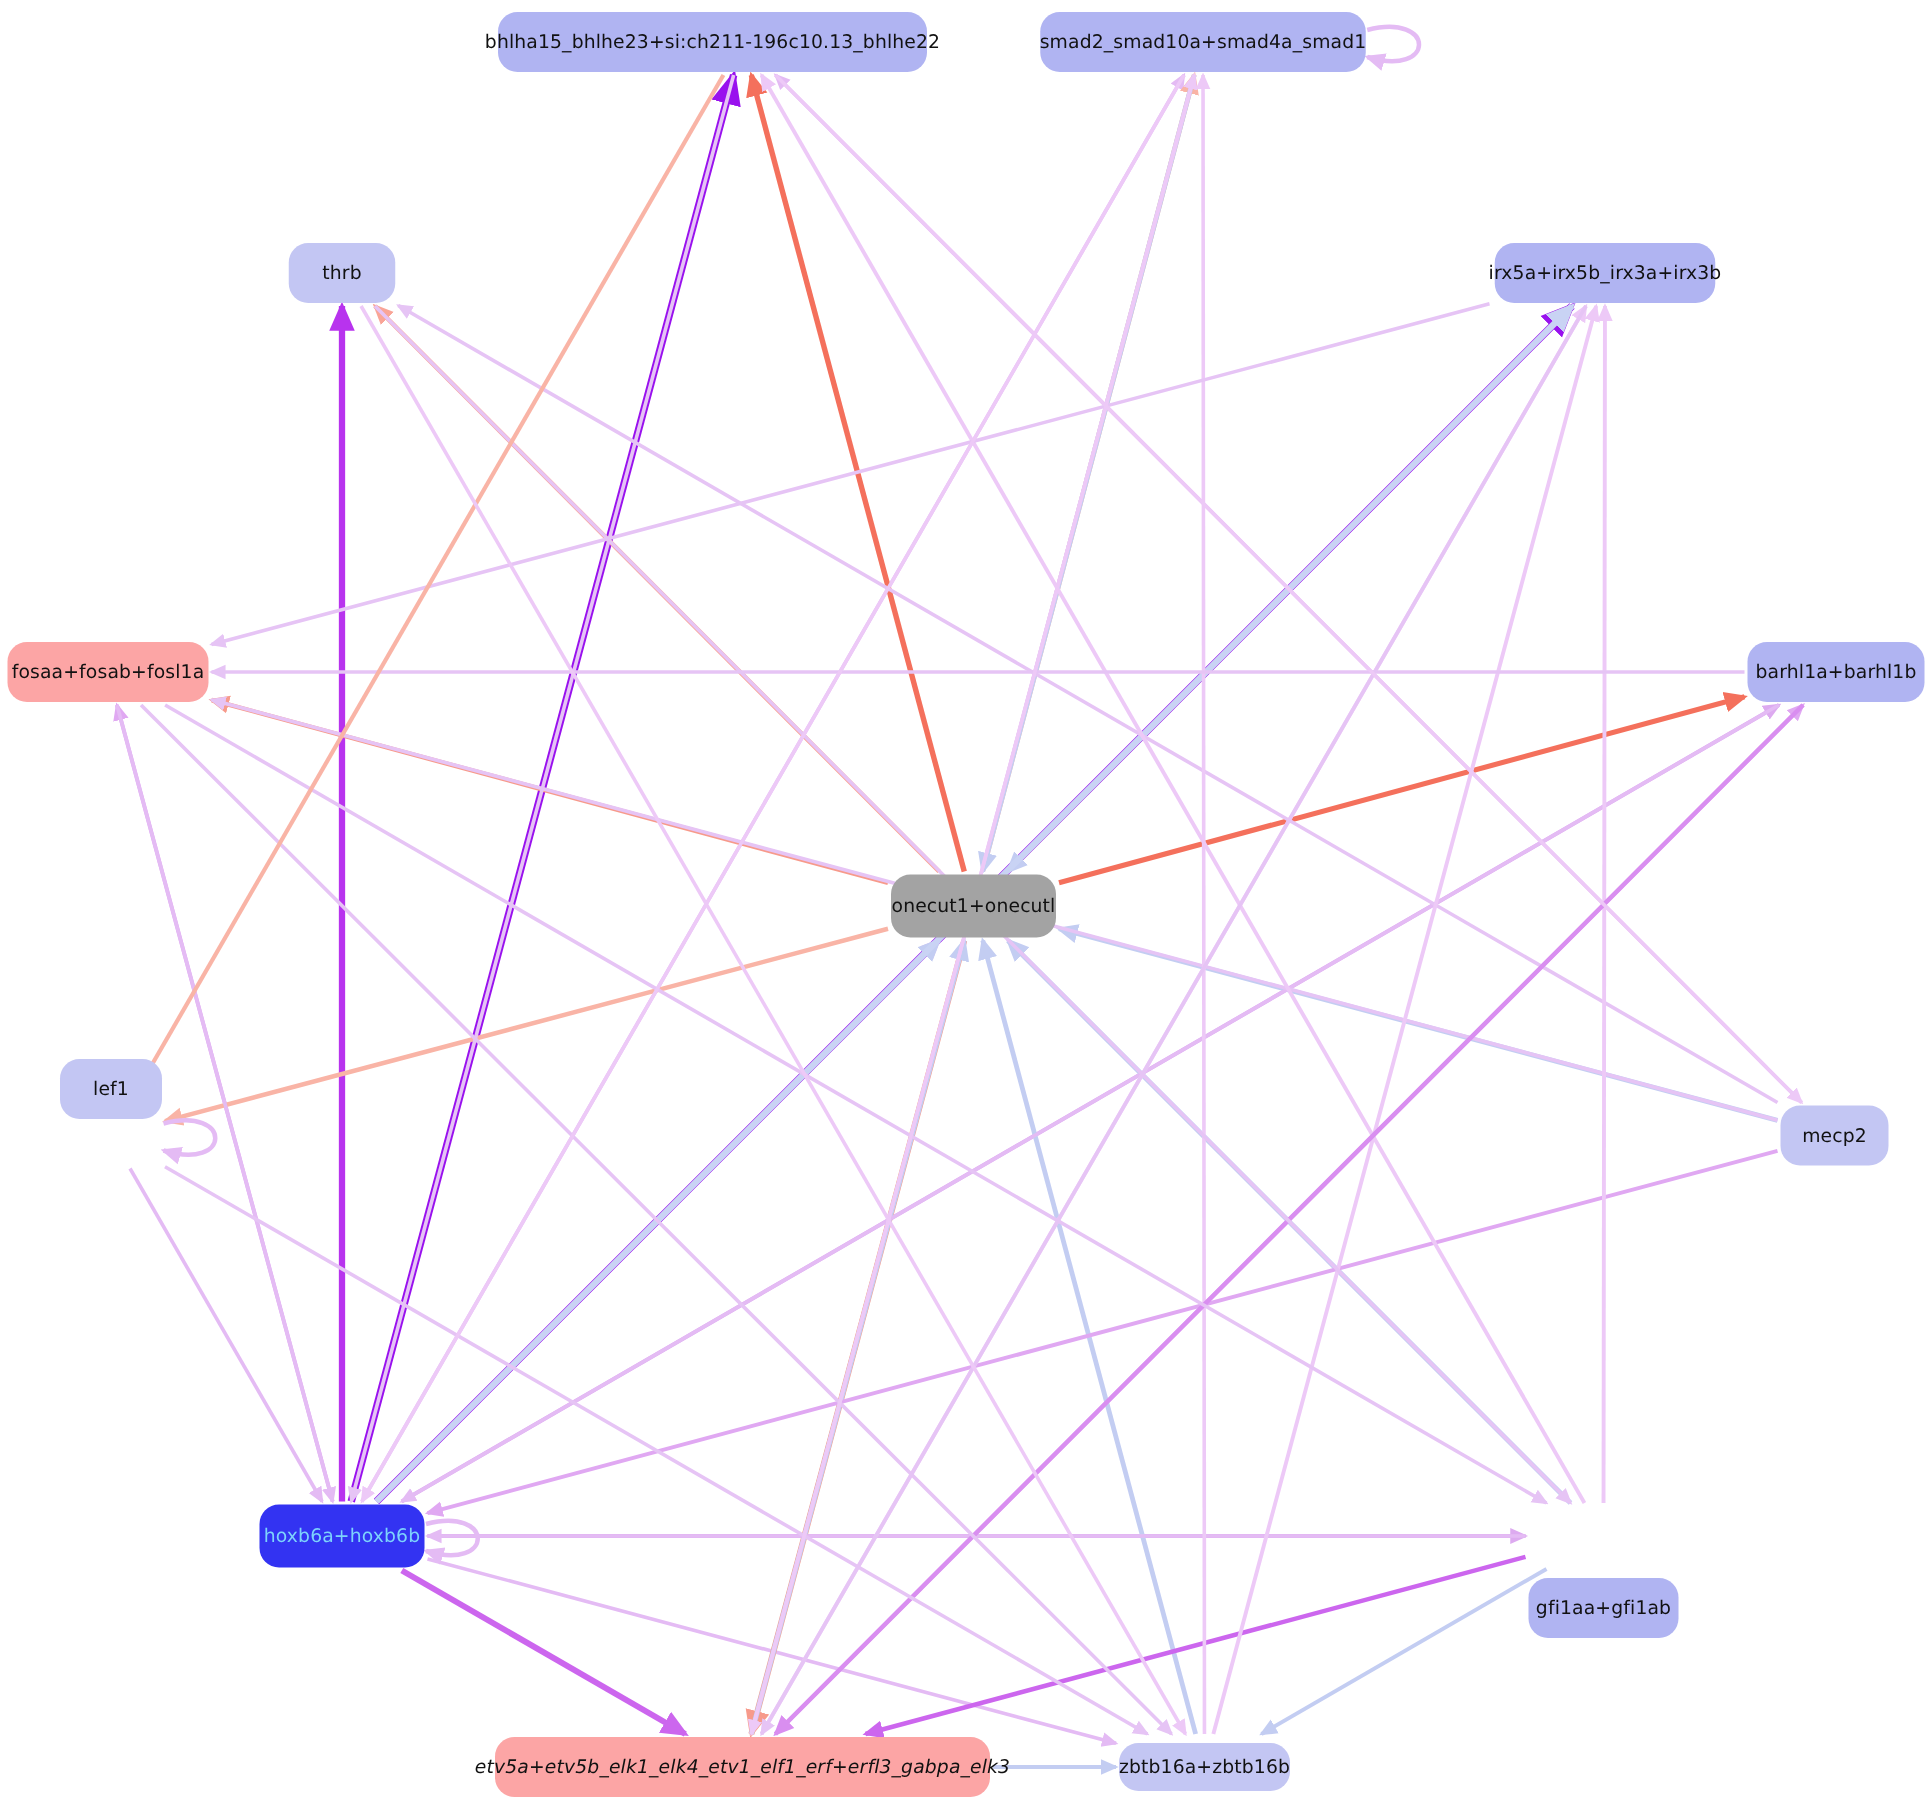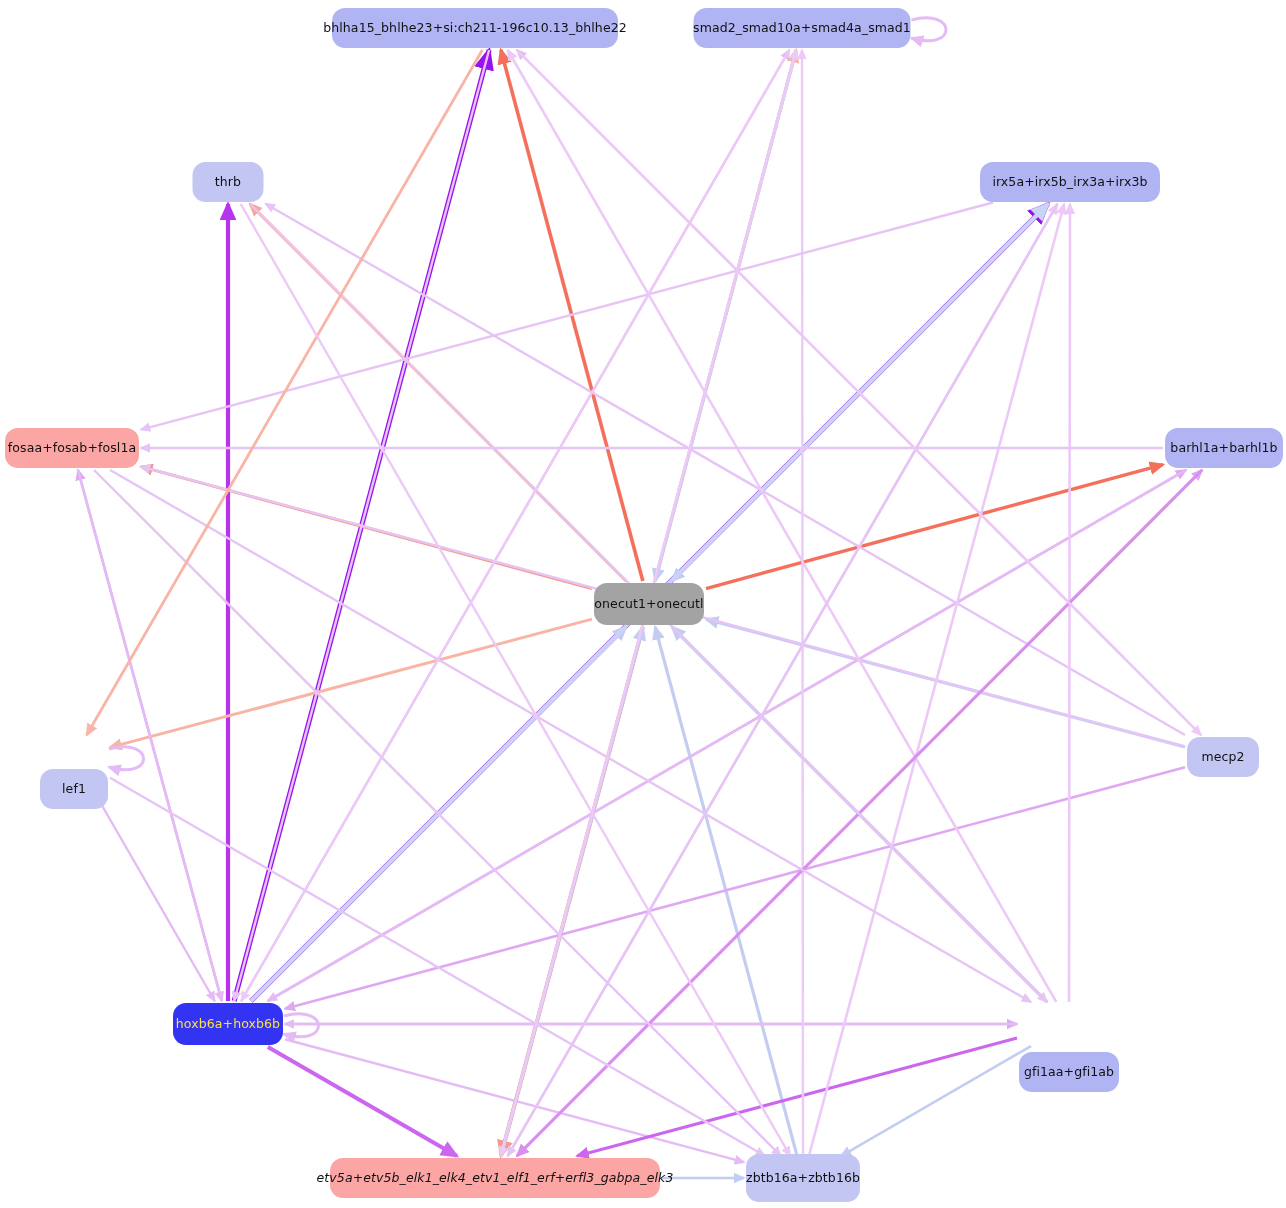--- a/index.html
+++ b/index.html
@@ -44,21 +44,21 @@
     color: #111111;
     white-space: nowrap;
     letter-spacing: 0.1px;
     cursor: pointer;
     transform: translate(-50%, -50%);
     padding: 0 11px;
   }
   .gene-node.tier-pale   { background: #c3c6f3; }
   .gene-node.tier-mid    { background: #b0b4f2; }
   .gene-node.tier-strong { background: #fca5a5; }
-  .gene-node.tier-source { background: #3333f2; color: #fde047; }
+  .gene-node.tier-source { background: #3333f2; color: #7dd3fc; }
   .gene-node.tier-target { background: #a3a3a3; color: #111111; }
   .node-label {
     pointer-events: none;
   }
 </style>
 </head>
 <body>
 
 <div id="graph-canvas">
   <svg id="edge-layer" viewBox="0 0 1286 1208" xmlns="http://www.w3.org/2000/svg">
@@ -174,44 +174,44 @@
   <div id="node-layer">
       <div class="gene-node tier-mid" style="left: 475px; top: 28px; width: 286px; height: 40px;">
         <span class="node-label">bhlha15_bhlhe23+si:ch211-196c10.13_bhlhe22</span>
       </div>
       <div class="gene-node tier-mid" style="left: 802px; top: 28px; width: 217px; height: 40px;">
         <span class="node-label">smad2_smad10a+smad4a_smad1</span>
       </div>
       <div class="gene-node tier-pale" style="left: 228px; top: 182px; width: 71px; height: 40px;">
         <span class="node-label">thrb</span>
       </div>
-      <div class="gene-node tier-mid" style="left: 1070px; top: 182px; width: 180px; height: 40px; align-items: center;">
+      <div class="gene-node tier-mid" style="left: 1070px; top: 182px; width: 147px; height: 40px; align-items: center;">
         <span class="node-label">irx5a+irx5b_irx3a+irx3b</span>
       </div>
       <div class="gene-node tier-strong" style="left: 72px; top: 448px; width: 134px; height: 40px;">
         <span class="node-label">fosaa+fosab+fosl1a</span>
       </div>
       <div class="gene-node tier-mid" style="left: 1224px; top: 448px; width: 118px; height: 40px;">
         <span class="node-label">barhl1a+barhl1b</span>
       </div>
       <div class="gene-node tier-target" style="left: 649px; top: 604px; width: 110px; height: 42px;">
         <span class="node-label">onecut1+onecutl</span>
       </div>
-      <div class="gene-node tier-pale" style="left: 74px; top: 789px; width: 68px; height: 40px;">
+      <div class="gene-node tier-pale" style="left: 74px; top: 726px; width: 68px; height: 40px;">
         <span class="node-label">lef1</span>
       </div>
       <div class="gene-node tier-pale" style="left: 1223px; top: 757px; width: 72px; height: 40px;">
         <span class="node-label">mecp2</span>
       </div>
       <div class="gene-node tier-source" style="left: 228px; top: 1024px; width: 110px; height: 42px;">
         <span class="node-label">hoxb6a+hoxb6b</span>
       </div>
       <div class="gene-node tier-mid" style="left: 1069px; top: 1024px; width: 100px; height: 40px; margin-top: 48px;">
         <span class="node-label">gfi1aa+gfi1ab</span>
       </div>
       <div class="gene-node tier-strong" style="left: 495px; top: 1178px; width: 330px; height: 40px; font-style: italic;">
         <span class="node-label">etv5a+etv5b_elk1_elk4_etv1_elf1_erf+erfl3_gabpa_elk3</span>
       </div>
-      <div class="gene-node tier-pale" style="left: 803px; top: 1178px; width: 114px; height: 48px;">
+      <div class="gene-node tier-pale" style="left: 803px; top: 1178px; width: 114px; height: 32px;">
         <span class="node-label">zbtb16a+zbtb16b</span>
       </div>
     </div>
 </div>
 
 </body></html>

